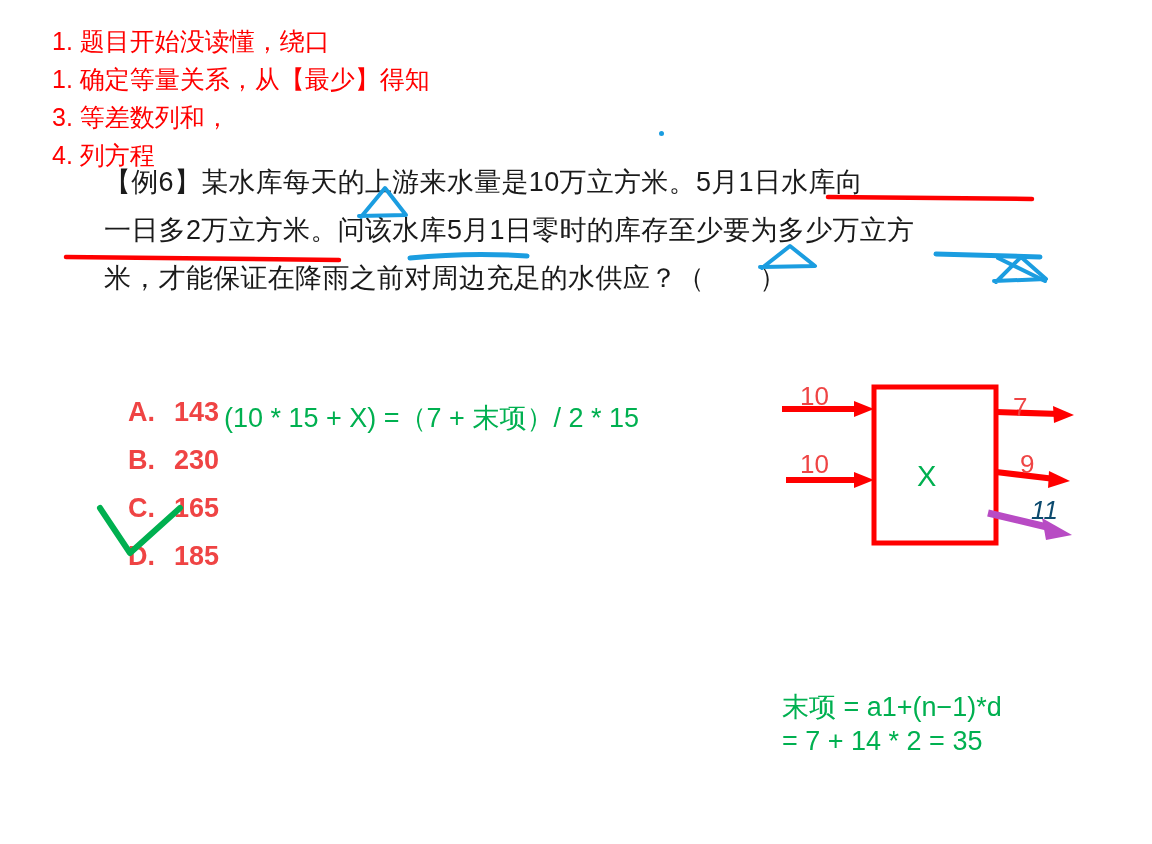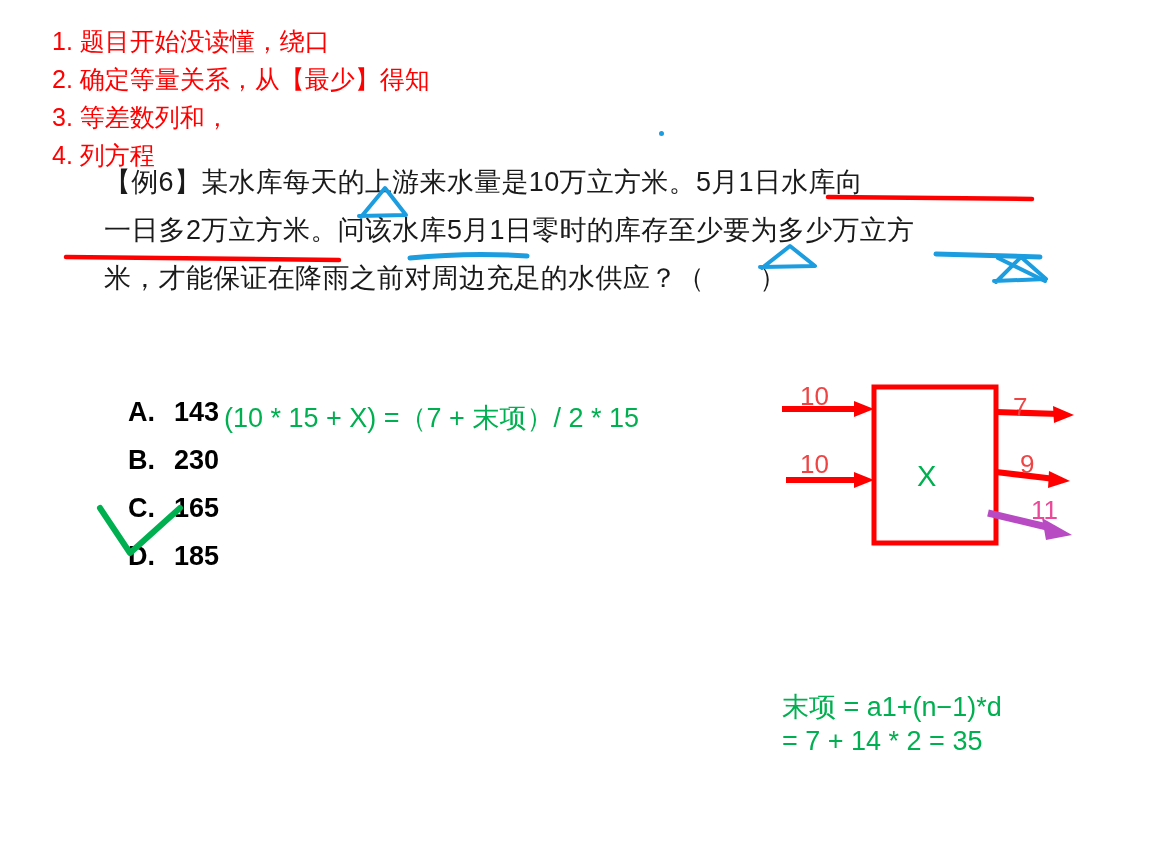--- a/index.html
+++ b/index.html
@@ -44,21 +44,21 @@
     white-space: nowrap;
     z-index: 3;
   }
   .problem .pline { height: 48px; }
 
   
   .options {
     position: absolute;
     left: 128px;
     top: 388px;
-    color: #000000;
+    color: #ef4444;
     font-size: 27px;
     font-weight: bold;
     line-height: 48px;
     z-index: 3;
   }
   .opt { height: 48px; white-space: nowrap; }
   .opt .lbl { display: inline-block; width: 46px; }
 
   
   .green-eq {
@@ -93,21 +93,21 @@
   }
 
   
   .dia-label {
     position: absolute;
     font-size: 26px;
     white-space: nowrap;
     z-index: 9;
   }
   .purple { color: #ef4444; }
-  .green { color: #ec4899; }
+  .green { color: #0c4a6e; font-style: italic; }
   .box-x {
     position: absolute;
     color: #00b050;
     font-size: 29px;
     z-index: 9;
   }
 
   
   .bottom-bar {
     position: absolute;
@@ -128,21 +128,21 @@
     z-index: 9;
   }
 </style>
 </head>
 <body>
 
 <div id="slide">
 
   <div class="note-list">
     <div class="note-line">1. 题目开始没读懂，绕口</div>
-    <div class="note-line">2. 确定等量关系，从【最少】得知</div>
+    <div class="note-line">1. 确定等量关系，从【最少】得知</div>
     <div class="note-line">3. 等差数列和，</div>
     <div class="note-line">4. 列方程</div>
   </div>
 
   <div class="problem">
     <div class="pline">【例6】某水库每天的上游来水量是10万立方米。5月1日水库向</div>
     <div class="pline">一日多2万立方米。问该水库5月1日零时的库存至少要为多少万立方</div>
     <div class="pline">米，才能保证在降雨之前对周边充足的水供应？（　　）</div>
   </div>
 

